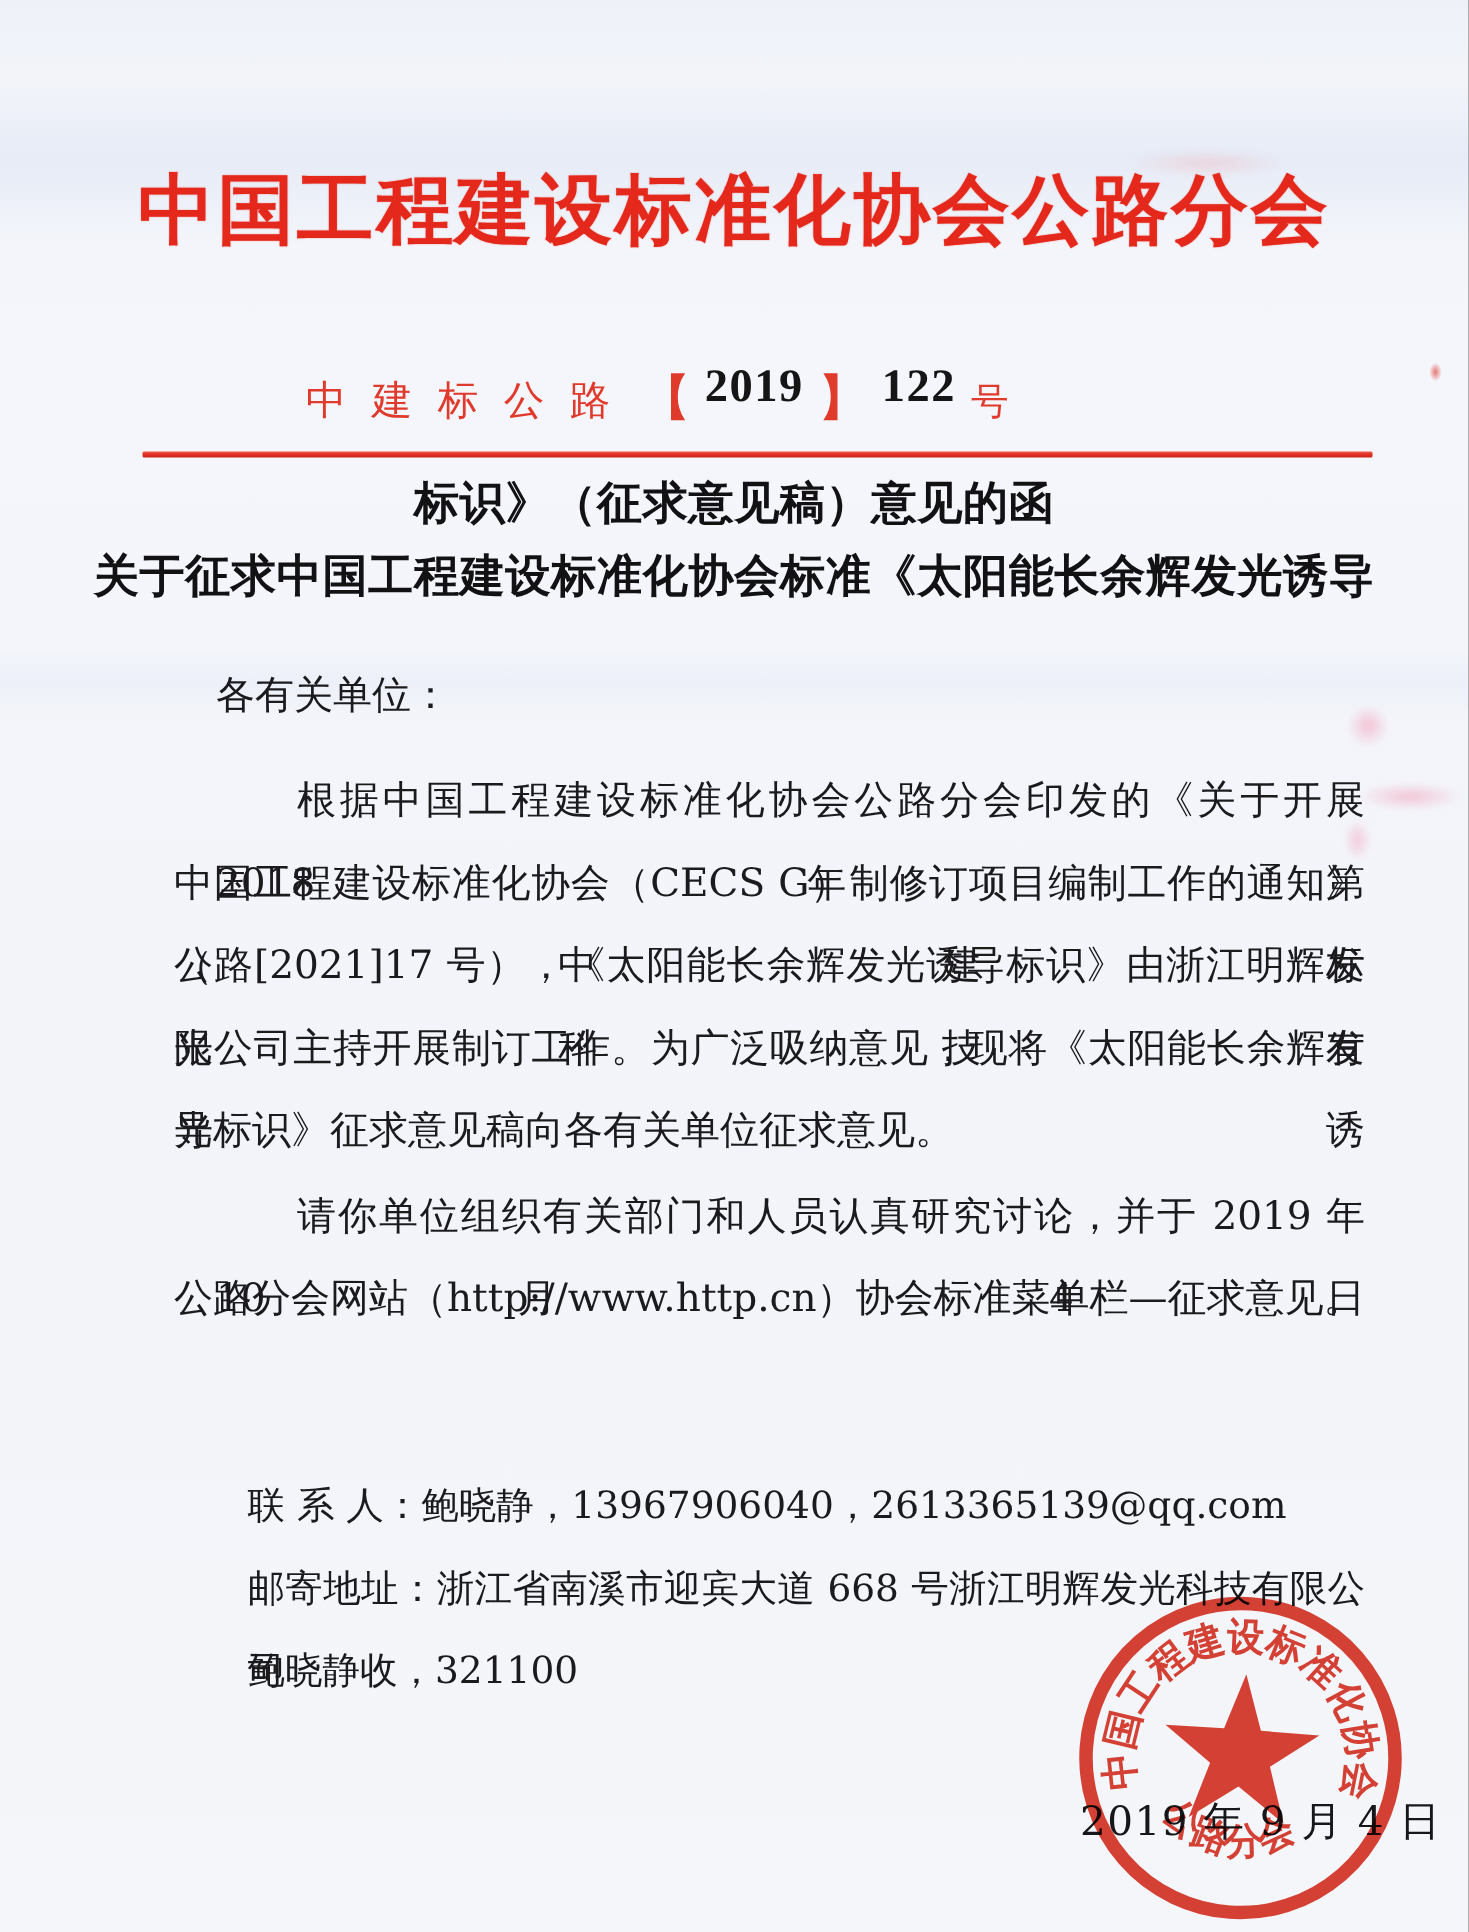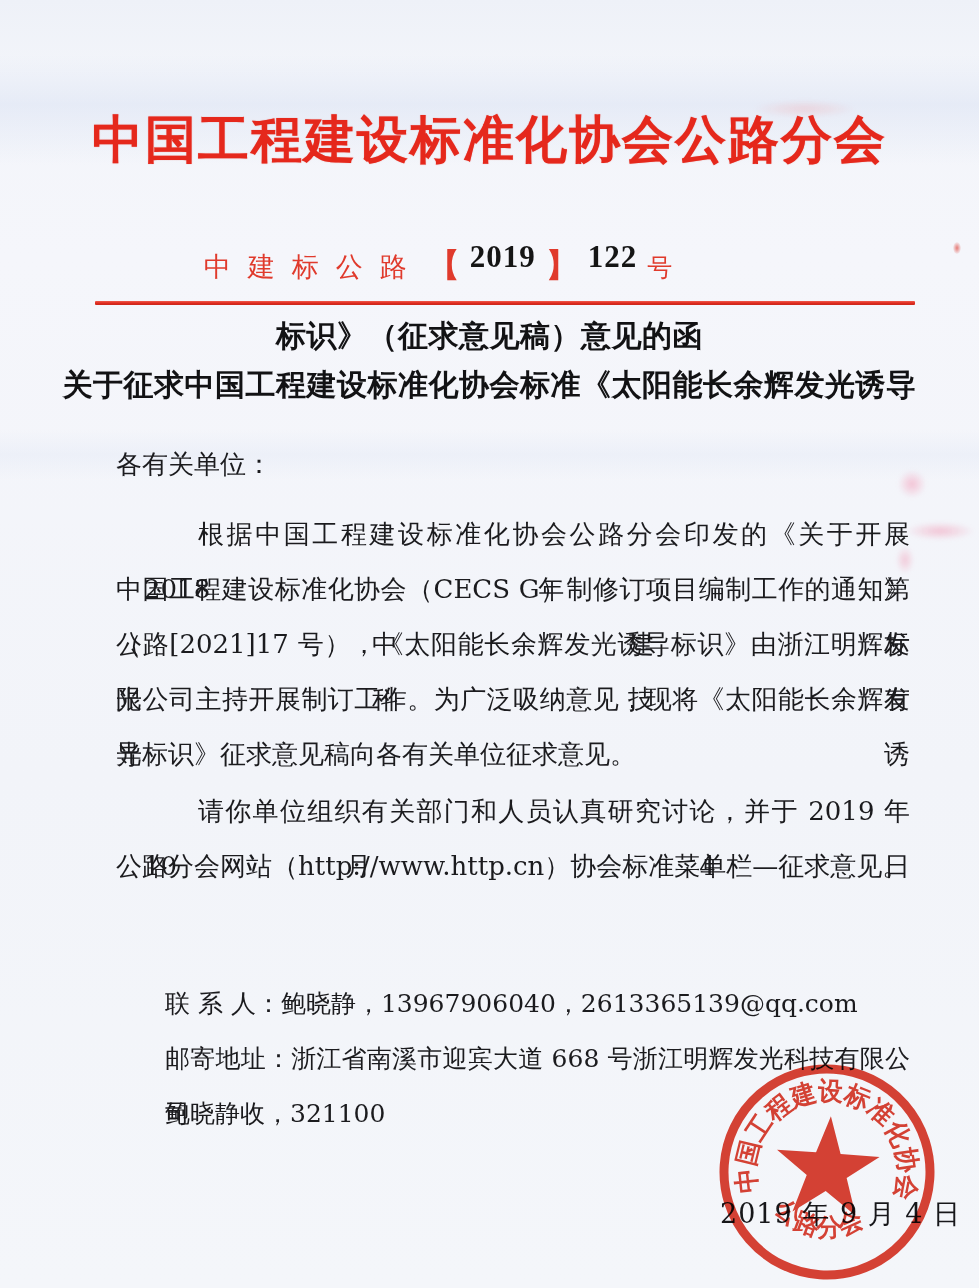--- a/index.html
+++ b/index.html
@@ -52,21 +52,21 @@
     font-family:"DejaVu Sans","Liberation Sans",sans-serif;
     font-weight:700;font-size:30px;line-height:49px;
     color:#121214;letter-spacing:.5px;
   }
 
   .bodytext{position:absolute;left:116px;width:794px;font-size:26px;color:#1b1b1e;}
   .bodytext .bl{line-height:55px;height:55px;white-space:nowrap;}
   .bodytext .jl{white-space:normal;text-align:justify;text-align-last:justify;}
   .bodytext .indent{text-indent:54px;margin-left:28px;}
 
-  .salutation{top:437px;}
+  .salutation{top:437px;margin-left:28px;}
   .para1{top:507px;}
   .para2{top:784px;}
   .contact{top:976px;left:165px;width:745px;font-size:25px;}
 
   .date-line{
     position:absolute;left:720px;top:1196px;
     font-size:27px;color:#17171a;letter-spacing:1px;white-space:nowrap;
   }
 
   .seal{

